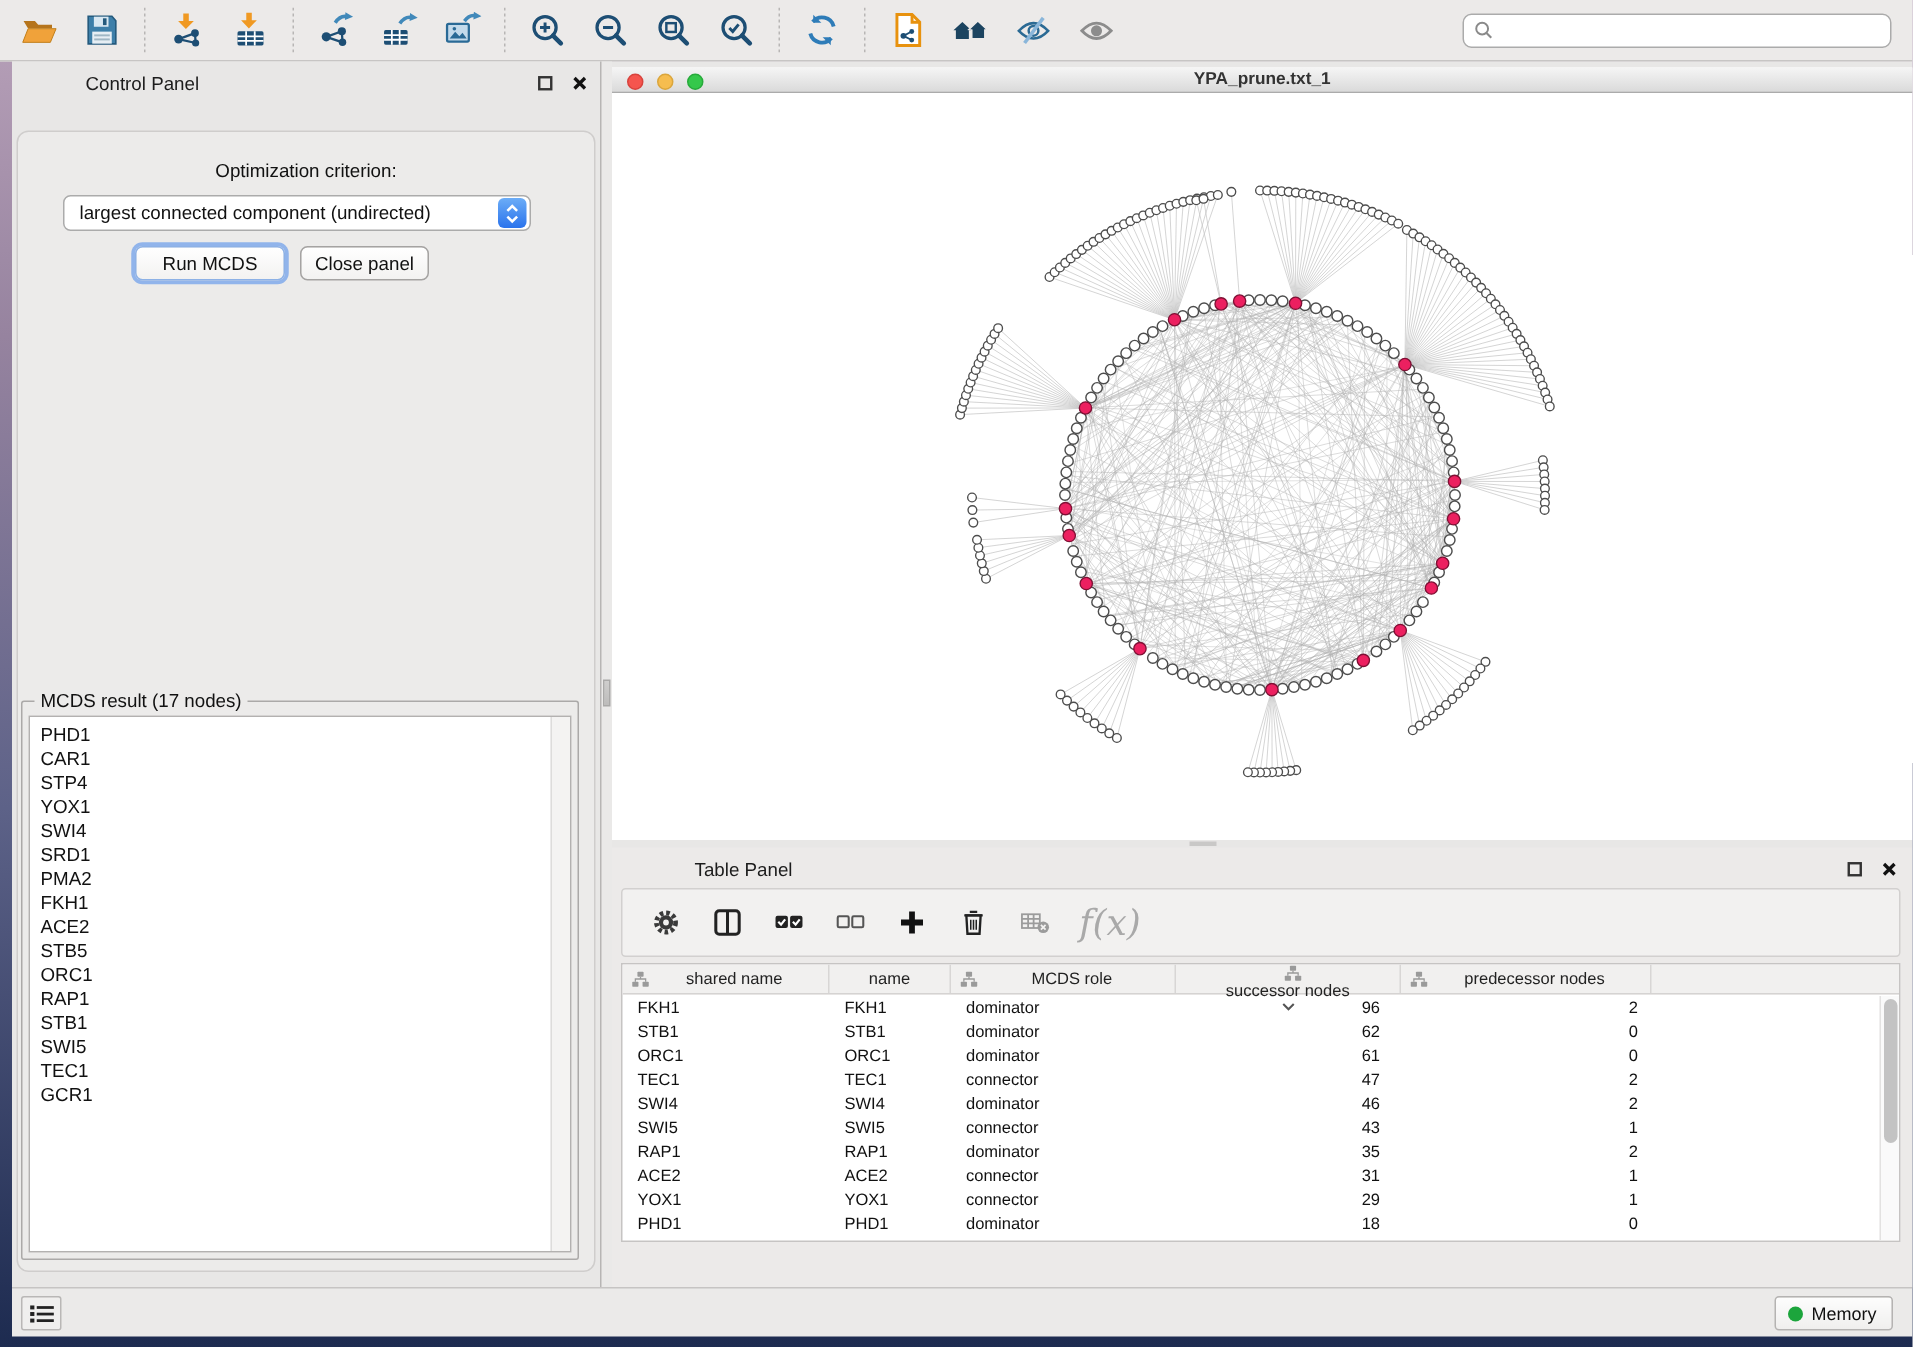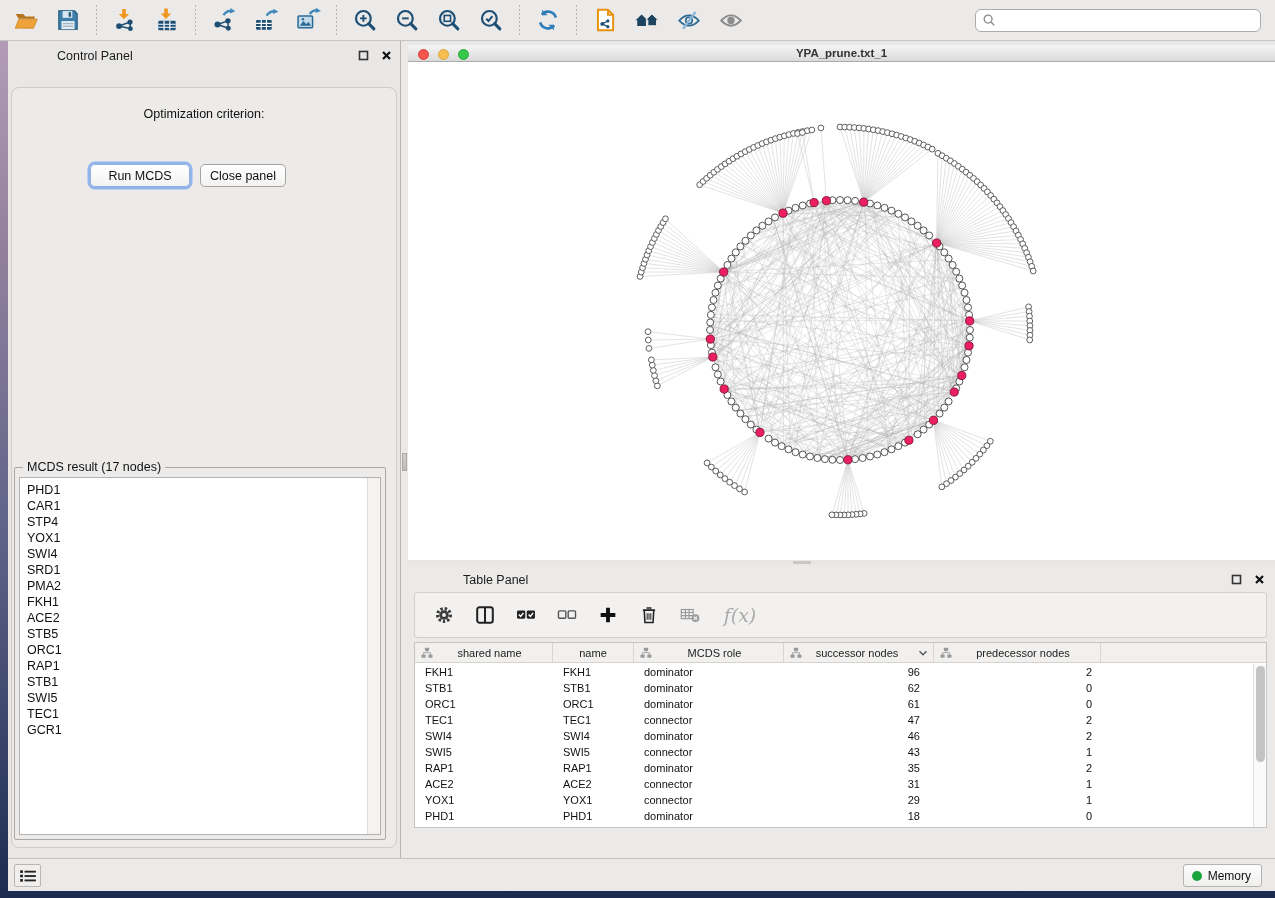--- a/index.html
+++ b/index.html
@@ -64,21 +64,21 @@
   #tl-yellow{left:30px;background:#f6bd4f;border:0.5px solid #dba63c;}
   #tl-green{left:50px;background:#35c84b;border:0.5px solid #27ab3b;}
   #nv-title{position:absolute;left:0;top:1.5px;width:100%;text-align:center;font-size:11.5px;font-weight:bold;color:#333;}
   #net-canvas{position:absolute;left:0;top:17px;width:867px;height:498px;cursor:default;}
 
   
   #table-panel{position:absolute;left:400px;top:524px;width:867px;height:293px;background:#eceae9;}
   #tp-toolbar{position:absolute;left:6px;top:27px;width:853px;height:46px;background:#f2f1f0;border:1px solid #d2d0cf;border-radius:3px;display:flex;align-items:center;padding-left:16px;gap:15px;}
   .tp-btn{width:26px;height:26px;display:flex;align-items:center;justify-content:center;background:none;border:none;cursor:pointer;}
   .tp-btn svg{width:22px;height:22px;}
-  .fx-label{font-family:"DejaVu Serif", serif;font-style:italic;font-size:19px;color:#a9a9a9;}
+  .fx-label{font-family:"DejaVu Serif", serif;font-style:italic;font-size:24px;color:#a9a9a9;}
   #node-table{position:absolute;left:6px;top:77px;width:853px;height:186px;background:#fff;border:1px solid #c6c4c3;overflow:hidden;}
   #nt-header{position:absolute;left:0;top:0;right:0;height:20px;background:#f1f0ef;border-bottom:1px solid #d5d3d2;display:flex;}
   .nt-hcell{display:flex;align-items:center;border-right:1px solid #d8d6d5;height:100%;padding-left:6px;cursor:pointer;}
   .nt-hcell .lab{flex:1;text-align:center;font-size:11px;color:#222;padding-right:6px;}
   #nt-rows{position:absolute;left:0;top:21px;right:13px;}
   .nt-row{display:flex;height:16px;cursor:default;}
   .nt-cell{font-size:11px;color:#111;line-height:16px;white-space:nowrap;overflow:hidden;}
   .nt-cell.left{padding-left:10px;}
   .nt-cell.right{text-align:right;}
   #nt-scroll{position:absolute;right:0;top:21px;bottom:0;width:13px;background:#fafafa;border-left:1px solid #e3e2e1;}
@@ -265,20 +265,29 @@
           </button>
         <button class="wbtn">
             <svg width="11" height="11" viewBox="0 0 11 11">
               <path d="M2 2l7 7M9 2l-7 7" stroke="#111" stroke-width="2.2"></path>
             </svg>
           </button>
       </span>
     </div>
     <div id="cp-box"></div>
     <div id="opt-label">Optimization criterion:</div>
+    <div id="criterion">
+      <span class="val">largest connected component (undirected)</span>
+      <span class="stepper">
+        <svg width="13" height="15" viewBox="0 0 14 16">
+            <path d="M3.5 6L7 2.5 10.5 6" stroke="#fff" stroke-width="1.8" fill="none"></path>
+            <path d="M3.5 10L7 13.5 10.5 10" stroke="#fff" stroke-width="1.8" fill="none"></path>
+          </svg>
+      </span>
+    </div>
     <button id="run-btn" class="cp-btn">Run MCDS</button>
     <button id="close-btn" class="cp-btn">Close panel</button>
     <div id="mcds-group">
       <span class="legend">MCDS result (17 nodes)</span>
       <div id="mcds-list">
         <div id="mcds-items">
             <div class="mcds-item">PHD1</div>
             <div class="mcds-item">CAR1</div>
             <div class="mcds-item">STP4</div>
             <div class="mcds-item">YOX1</div>
@@ -1214,21 +1223,21 @@
                 <g fill="#9a9a9a">
                   <rect x="4.6" y="1" width="4.8" height="3.8" rx="0.6"></rect>
                   <rect x="0.6" y="8.8" width="4.8" height="3.8" rx="0.6"></rect>
                   <rect x="8.6" y="8.8" width="4.8" height="3.8" rx="0.6"></rect>
                 </g>
                 <path d="M7 4.8v1.8M3 8.8V6.6h8v2.2" stroke="#9a9a9a" stroke-width="1" fill="none"></path>
               </svg>
             </span>
             <span class="lab">MCDS role</span>
           </div>
-          <div class="nt-hcell" style="width: 150px;">
+          <div class="nt-hcell" style="width: 150px; flex-direction: column;">
             <span style="display:flex;">
               <svg width="12" height="12" viewBox="0 0 14 14">
                 <g fill="#9a9a9a">
                   <rect x="4.6" y="1" width="4.8" height="3.8" rx="0.6"></rect>
                   <rect x="0.6" y="8.8" width="4.8" height="3.8" rx="0.6"></rect>
                   <rect x="8.6" y="8.8" width="4.8" height="3.8" rx="0.6"></rect>
                 </g>
                 <path d="M7 4.8v1.8M3 8.8V6.6h8v2.2" stroke="#9a9a9a" stroke-width="1" fill="none"></path>
               </svg>
             </span>

